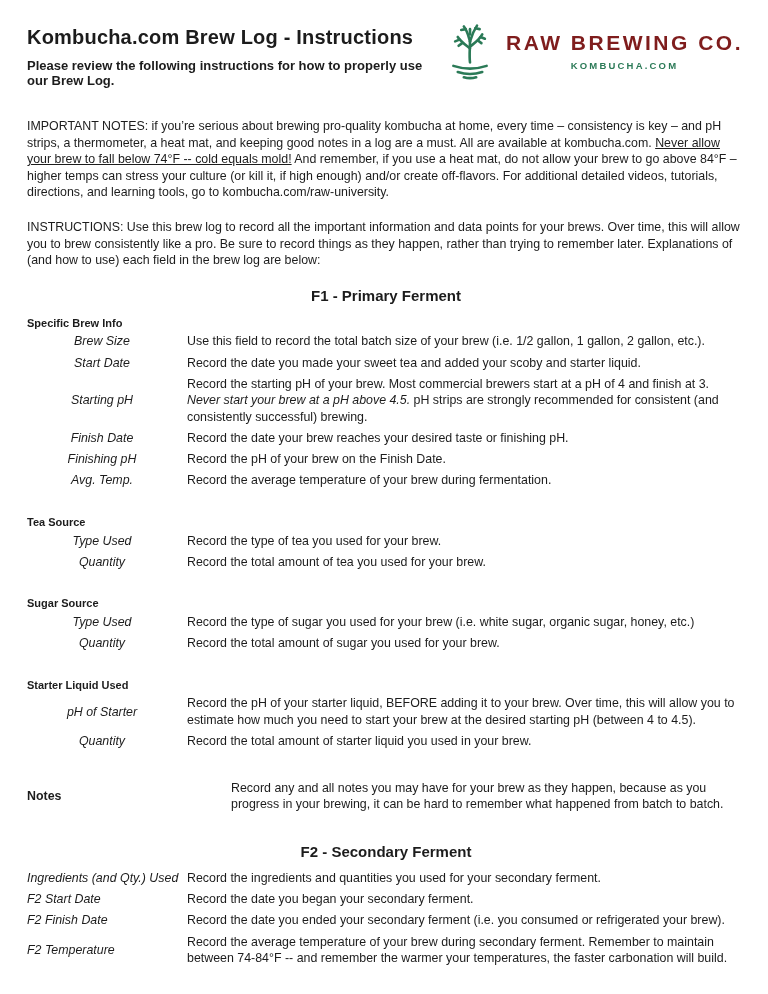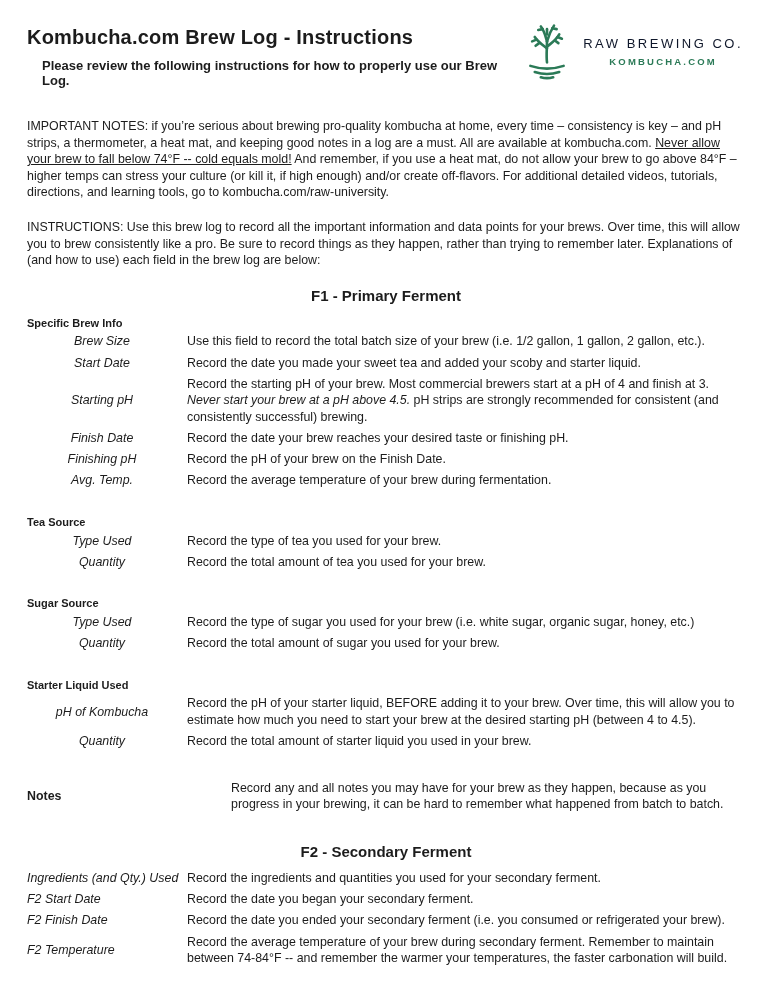--- a/index.html
+++ b/index.html
@@ -10,25 +10,25 @@
     height: 994px;
     margin: 0 auto;
     background: #ffffff;
     font-family: "Liberation Sans", sans-serif;
     color: #1c1c1c;
     padding: 20px 23px 0 27px;
     overflow: hidden;
   }
   header { display: flex; justify-content: space-between; align-items: flex-start; }
   h1 { font-size: 20px; font-weight: bold; margin: 6px 0 0 0; letter-spacing: 0.2px; }
-  .subtitle { font-size: 13px; font-weight: bold; margin: 9px 0 0 15px; }
+  .subtitle { font-size: 13px; font-weight: bold; margin: 9px 0 0 0; }
   .logo { display: flex; align-items: center; margin-top: 2px; margin-right: 2px; }
   .logo-icon svg { display: block; }
   .logo-text { margin-left: 8px; text-align: center; }
-  .brand { font-size: 13px; font-weight: normal; letter-spacing: 2.5px; color: #0f172a; white-space: nowrap; }
+  .brand { font-size: 21px; font-weight: bold; letter-spacing: 2.5px; color: #7f1d1d; white-space: nowrap; }
   .site { font-size: 9.5px; font-weight: bold; letter-spacing: 2.2px; color: #2b7a57; margin-top: 5px; }
   .body { font-size: 12.4px; line-height: 16.6px; margin: 0; text-align: left; }
   .para-notes { margin-top: 30px; }
   .para-instr { margin-top: 18px; }
   .u { text-decoration: underline; }
   .ferment-heading { text-align: center; font-size: 15px; font-weight: bold; margin: 0; }
   .f1-heading { margin-top: 18px; }
   .f2-heading { margin-top: 30px; }
   .sec-title { font-weight: bold; font-size: 11px; margin: 0; }
   .sec { margin-top: 27px; }
@@ -136,21 +136,21 @@
     </div>
     <div class="row">
       <span class="lbl">Quantity</span>
       <span class="desc">Record the total amount of sugar you used for your brew.</span>
     </div>
   </div>
 
   <div class="sec">
     <p class="sec-title">Starter Liquid Used</p>
     <div class="row">
-      <span class="lbl">pH of Kombucha</span>
+      <span class="lbl">pH of Starter</span>
       <span class="desc">Record the pH of your starter liquid, BEFORE adding it to your brew.  Over time, this will allow you to estimate how much you need to start your brew at the desired starting pH (between 4 to 4.5).</span>
     </div>
     <div class="row">
       <span class="lbl">Quantity</span>
       <span class="desc">Record the total amount of starter liquid you used in your brew.</span>
     </div>
   </div>
 
   <div class="row notes-row">
     <span class="lbl lbl-bold">Notes</span>

